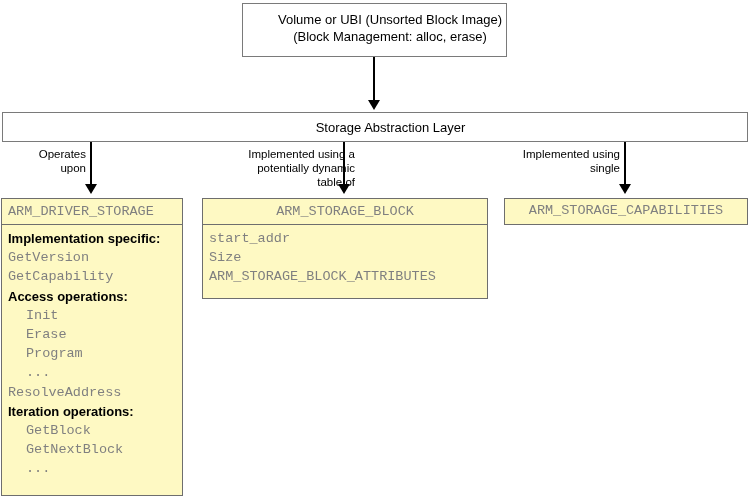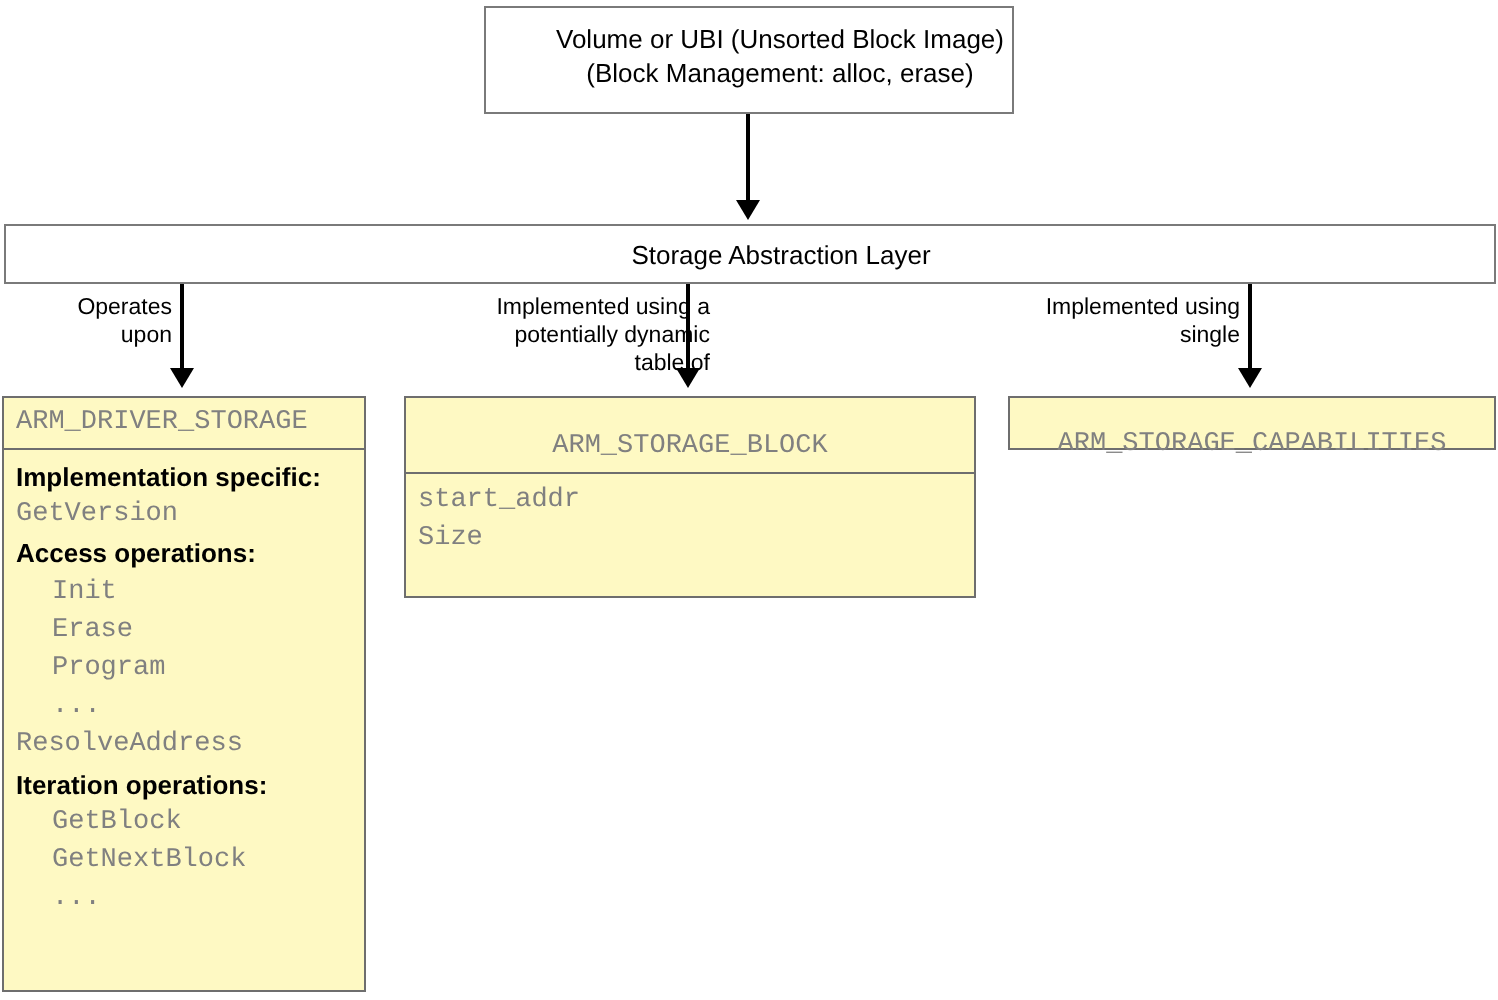--- a/index.html
+++ b/index.html
@@ -60,21 +60,21 @@
     box-sizing: border-box;
     height: 26px;
     border-bottom: 1px solid #6e6e6e;
     font-family: "Liberation Mono", monospace;
     font-size: 13.5px;
     color: #808080;
     line-height: 25px;
     white-space: nowrap;
   }
   .class-head.left-al { text-align: left; padding-left: 6px; }
-  .class-head.center-al { text-align: center; margin-top: 12px; }
+  .class-head.center-al { text-align: center; }
   .class-body {
     padding: 4px 0 4px 6px;
   }
   .mono-item {
     font-family: "Liberation Mono", monospace;
     font-size: 13.5px;
     color: #808080;
     line-height: 19.2px;
     white-space: pre;
   }
@@ -148,38 +148,40 @@
   <div class="vline" style="left:624px; top:142px; height:44px;"></div>
   <div class="arrowhead" style="left:619px; top:184px;"></div>
   <div class="edge-label" style="left:460px; top:147px; width:160px;">Implemented using
 single</div>
 
   <div class="class-box" id="driver-box">
     <div class="class-head left-al">ARM_DRIVER_STORAGE</div>
     <div class="class-body">
         <div class="section-label">Implementation specific:</div>
         <div class="mono-item">GetVersion</div>
+        <div class="mono-item">GetCapability</div>
         <div class="section-label">Access operations:</div>
         <div class="mono-item indent">Init</div>
         <div class="mono-item indent">Erase</div>
         <div class="mono-item indent">Program</div>
         <div class="mono-item indent">...</div>
         <div class="mono-item">ResolveAddress</div>
         <div class="section-label">Iteration operations:</div>
         <div class="mono-item indent">GetBlock</div>
         <div class="mono-item indent">GetNextBlock</div>
         <div class="mono-item indent">...</div>
       </div>
   </div>
 
   <div class="class-box" id="block-box">
     <div class="class-head center-al">ARM_STORAGE_BLOCK</div>
     <div class="class-body">
         <div class="mono-item">start_addr</div>
         <div class="mono-item">Size</div>
+        <div class="mono-item">ARM_STORAGE_BLOCK_ATTRIBUTES</div>
       </div>
   </div>
 
   <div class="class-box" id="caps-box">
     <div class="class-head center-al">ARM_STORAGE_CAPABILITIES</div>
   </div>
 
 </div>
 
 </body></html>

